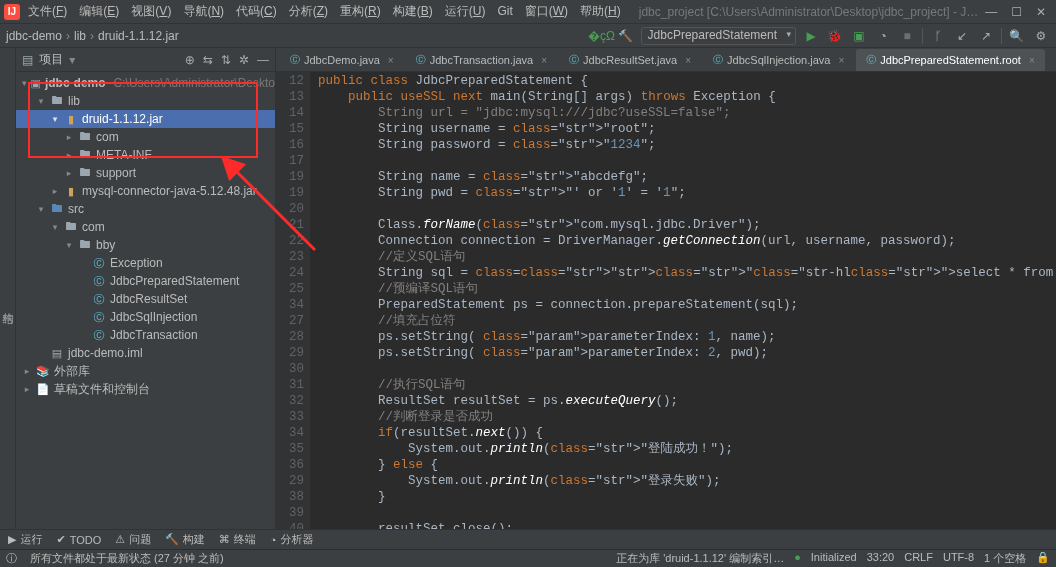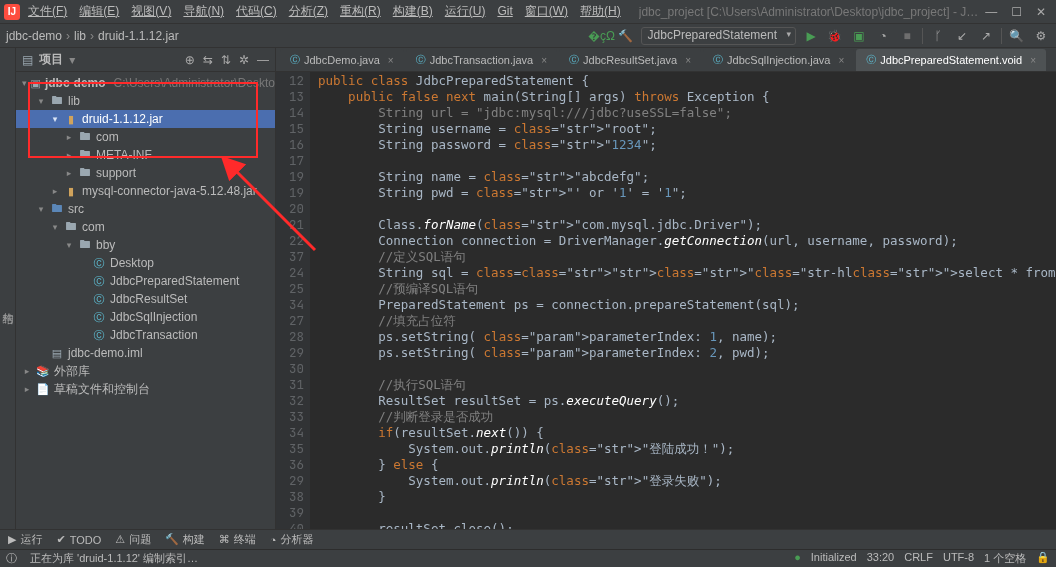--- a/index.html
+++ b/index.html
@@ -18,21 +18,21 @@
     height: 24px; background: #3c3f41;
     display: flex; align-items: center;
     padding: 0 4px; gap: 2px;
     border-bottom: 1px solid #323232;
   }
   .titlebar .logo {
     width: 16px; height: 16px; background: #fd4d3f; border-radius: 3px;
     display: inline-flex; align-items: center; justify-content: center;
     color: #fff; font-weight: bold; font-size: 10px;
   }
-  .menu-item { padding: 2px 6px; color: #bbbbbb; cursor: default; text-decoration: underline; }
+  .menu-item { padding: 2px 6px; color: #bbbbbb; cursor: default; }
   .menu-item u { text-decoration: underline; }
   .window-title { margin-left: 10px; color: #787878; flex: 1; white-space: nowrap; overflow: hidden; text-overflow: ellipsis; }
   .window-controls { display: flex; gap: 14px; padding-right: 6px; color: #aaaaaa; }
 
   
   .navbar {
     height: 24px; background: #3c3f41;
     display: flex; align-items: center; padding: 0 6px;
     border-bottom: 1px solid #323232; gap: 4px;
   }
@@ -57,21 +57,21 @@
     writing-mode: vertical-lr; text-align: center;
     font-size: 11px; color: #9b9b9b; padding-top: 30px;
   }
 
   
   .project-panel { width: 260px; background: #3c3f41; border-right: 1px solid #323232; display: flex; flex-direction: column; }
   .project-header {
     height: 24px; display: flex; align-items: center; padding: 0 6px; gap: 6px;
     border-bottom: 1px solid #323232;
   }
-  .project-header .title { font-weight: bold; }
+  .project-header .title { font-weight: normal; }
   .project-header .hdr-icons { margin-left: auto; display: flex; gap: 8px; color: #aaa; }
   .tree { flex: 1; overflow: auto; padding: 2px 0 8px 0; }
   .tree-row {
     height: 18px; display: flex; align-items: center; gap: 4px;
     padding-left: var(--indent, 8px); white-space: nowrap; color: #bbbbbb; cursor: default;
   }
   .tree-row .arrow { width: 10px; text-align: center; color: #888; font-size: 9px; }
   .tree-row .ticon { width: 14px; text-align: center; font-size: 11px; }
   .tree-row .label { }
   .tree-row .muted { color: #787878; }
@@ -105,21 +105,21 @@
   .etab.active { background: #4e5254; color: #ffffff; }
   .etab .c-icon { color: #5dbcd2; font-size: 10px; }
   .etab .close { margin-left: 4px; color: #888; font-size: 10px; }
 
   .code-area { flex: 1; display: flex; font-family: "JetBrains Mono", Consolas, monospace; font-size: 12.5px; line-height: 16px; overflow: hidden; }
   .gutter {
     width: 34px; background: #313335; color: #606366; text-align: right;
     padding: 1px 6px 0 0; user-select: none;
   }
   .code { flex: 1; padding: 1px 0 0 8px; position: relative; }
-  .gutter div, .code pre { height: 16px; }
+  .gutter div, .code pre { height: 16px; font-family: Liberation Mono, monospace; }
   .code pre { margin: 0; white-space: pre; color: #a9b7c6; }
 
   
   .kw { color: #cc7832; }
   .cmt { color: #808080; }
   .fni { font-style: italic; color: #ffffff; }
   .num { color: #6897bb; }
 
   
   .bottom-tools {
@@ -129,21 +129,21 @@
   .bt-item { display: flex; align-items: center; gap: 4px; color: #bbbbbb; cursor: default; }
 
   
   .status-bar {
     height: 18px; background: #3c3f41; display: flex; align-items: center;
     padding: 0 6px; font-size: 11px; color: #bbbbbb; gap: 10px;
     border-top: 1px solid #2d2d2d;
   }
   .status-bar .sicon { width: 14px; }
   .status-bar .left { display: flex; gap: 6px; align-items: center; }
-  .status-bar .center { flex: 1; text-align: left; color: #bbbbbb; }
+  .status-bar .center { flex: 1; text-align: right; color: #bbbbbb; }
   .status-bar .right { display: flex; gap: 10px; }
   .status-green { color: #499c54; }
 </style>
 </head>
 <body>
 
 <div class="titlebar">
   <span class="logo">IJ</span>
   <span id="menu-host"><span class="menu-item">文件(<u>F</u>)</span><span class="menu-item">编辑(<u>E</u>)</span><span class="menu-item">视图(<u>V</u>)</span><span class="menu-item">导航(<u>N</u>)</span><span class="menu-item">代码(<u>C</u>)</span><span class="menu-item">分析(<u>Z</u>)</span><span class="menu-item">重构(<u>R</u>)</span><span class="menu-item">构建(<u>B</u>)</span><span class="menu-item">运行(<u>U</u>)</span><span class="menu-item">Git</span><span class="menu-item">窗口(<u>W</u>)</span><span class="menu-item">帮助(<u>H</u>)</span></span>
   <span class="window-title">jdbc_project [C:\Users\Administrator\Desktop\jdbc_project] - JdbcPreparedStatement.java - Administrator</span>
@@ -247,21 +247,21 @@
       </div>
       <div class="tree-row" style="--indent:48px">
         <span class="arrow">▾</span>
           <span class="ticon ic-pkg">🖿</span>
         <span class="label">bby</span>
       </div>
       <div id="class-host">
           <div class="tree-row" style="--indent: 62px;">
             <span class="arrow"></span>
             <span class="ticon ic-class">Ⓒ</span>
-            <span class="label">Desktop</span>
+            <span class="label">Exception</span>
           </div>
           <div class="tree-row" style="--indent: 62px;">
             <span class="arrow"></span>
             <span class="ticon ic-class">Ⓒ</span>
             <span class="label">JdbcPreparedStatement</span>
           </div>
           <div class="tree-row" style="--indent: 62px;">
             <span class="arrow"></span>
             <span class="ticon ic-class">Ⓒ</span>
             <span class="label">JdbcResultSet</span>
@@ -312,38 +312,38 @@
           <span>JdbcResultSet.java</span>
           <span class="close">×</span>
         </div>
         <div class="etab">
           <span class="c-icon">Ⓒ</span>
           <span>JdbcSqlInjection.java</span>
           <span class="close">×</span>
         </div>
         <div class="etab active">
           <span class="c-icon">Ⓒ</span>
-          <span>JdbcPreparedStatement.void</span>
+          <span>JdbcPreparedStatement.root</span>
           <span class="close">×</span>
         </div>
       </div>
     <div class="code-area">
       <div class="gutter" id="gutter">
           <div>12</div>
           <div>13</div>
           <div>14</div>
           <div>15</div>
           <div>16</div>
           <div>17</div>
           <div>19</div>
           <div>19</div>
           <div>20</div>
           <div>21</div>
           <div>22</div>
-          <div>37</div>
+          <div>23</div>
           <div>24</div>
           <div>25</div>
           <div>34</div>
           <div>27</div>
           <div>28</div>
           <div>29</div>
           <div>30</div>
           <div>31</div>
           <div>32</div>
           <div>33</div>
@@ -351,21 +351,21 @@
           <div>35</div>
           <div>36</div>
           <div>29</div>
           <div>38</div>
           <div>39</div>
           <div>40</div>
         </div>
       <div class="code" id="code">
 
       <pre><span class="kw">public</span> <span class="kw">class</span> JdbcPreparedStatement {</pre>
-          <pre>    <span class="kw">public</span> <span class="kw">false</span> <span class="kw">next</span> main(String[] args) <span class="kw">throws</span> Exception {</pre>
+          <pre>    <span class="kw">public</span> <span class="kw">useSSL</span> <span class="kw">next</span> main(String[] args) <span class="kw">throws</span> Exception {</pre>
           <pre><span class="cmt">        String url = "jdbc:mysql:///jdbc?useSSL=false";</span></pre>
           <pre>        String username = <span <span="" class="kw">class</span>="str"&gt;"root";</pre>
           <pre>        String password = <span <span="" class="kw">class</span>="str"&gt;"<span class="num">1234</span>";</pre>
           <pre></pre>
           <pre>        String name = <span <span="" class="kw">class</span>="str"&gt;"abcdefg";</pre>
           <pre>        String pwd = <span <span="" class="kw">class</span>="str"&gt;"' or '<span class="num">1</span>' = '<span class="num">1</span>";</pre>
           <pre></pre>
           <pre>        Class.<span class="fni">forName</span>(<span <span="" class="kw">class</span>="str"&gt;"com.mysql.jdbc.Driver");</pre>
           <pre>        Connection connection = DriverManager.<span class="fni">getConnection</span>(url, username, password);</pre>
           <pre><span class="cmt">        //定义SQL语句</span></pre>
@@ -414,20 +414,21 @@
       <span>终端</span>
     </div>
     <div class="bt-item">
       <span>◔</span>
       <span>分析器</span>
     </div>
   </div>
 
 <div class="status-bar">
   <span class="sicon">ⓘ</span>
+  <span class="left">所有文件都处于最新状态 (27 分钟 之前)</span>
   <span class="center">正在为库 'druid-1.1.12' 编制索引…</span>
   <span class="right">
     <span class="status-green">●</span>
     <span>Initialized</span>
     <span>33:20</span>
     <span>CRLF</span>
     <span>UTF-8</span>
     <span>1 个空格</span>
     <span>🔒</span>
   </span>

